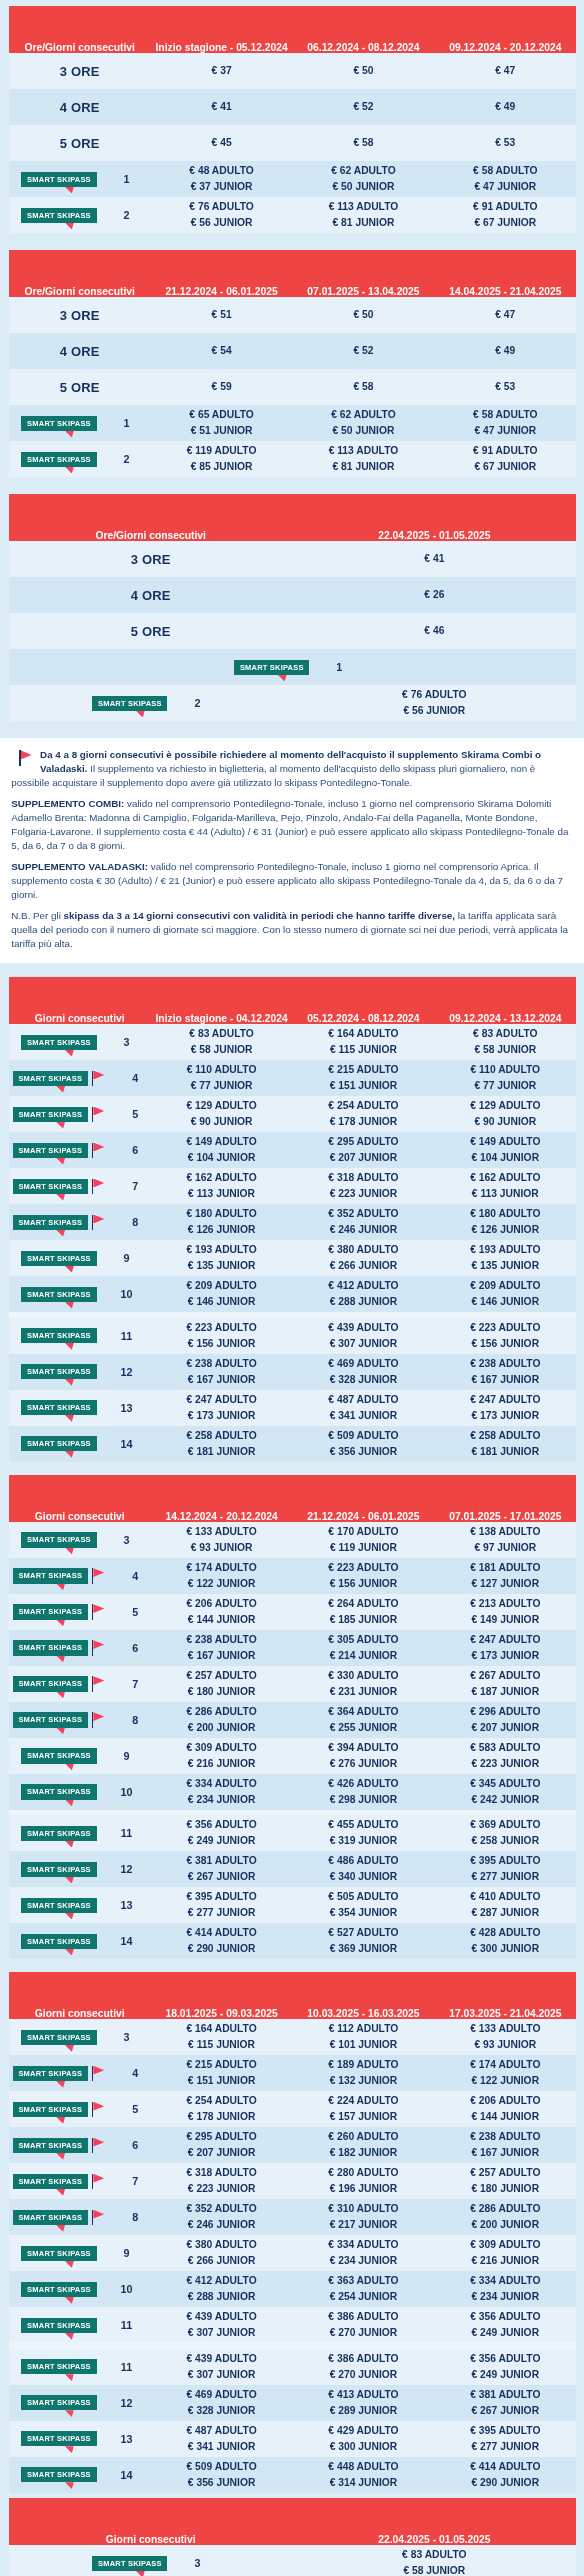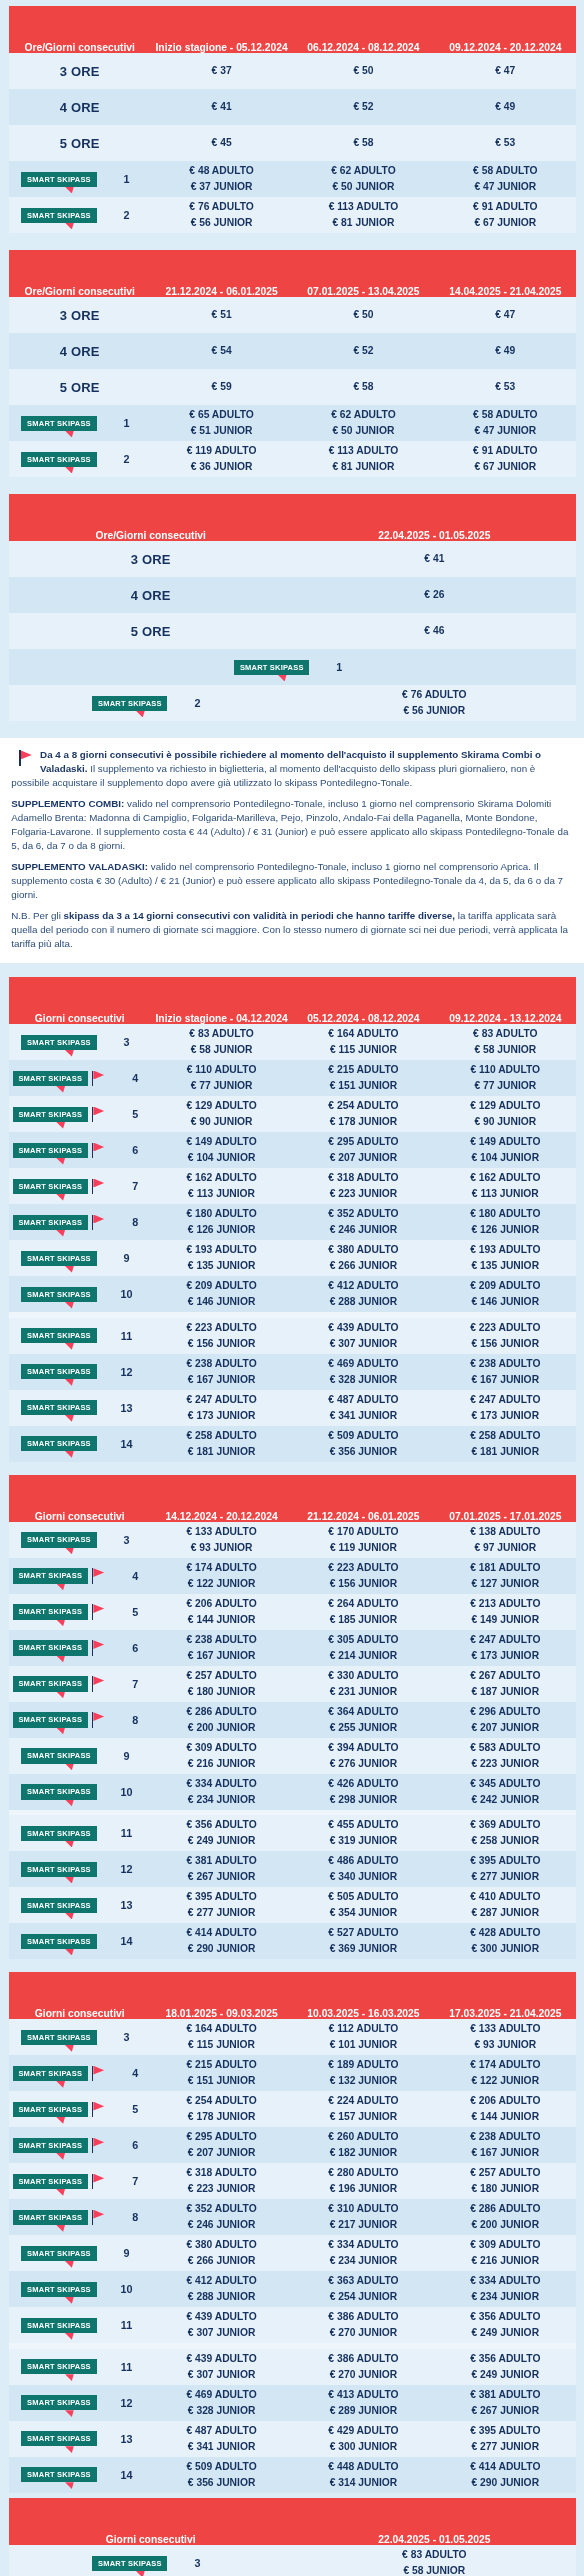--- a/index.html
+++ b/index.html
@@ -193,21 +193,21 @@
               <div class="pline">€ 47 JUNIOR</div>
             </div>
           </div>
           <div class="prow light">
             <div class="prow-label">
               <span class="smart-badge">SMART SKIPASS<span class="tail"></span></span>
               <span class="rownum badge-rownum">2</span>
             </div>
             <div class="pcell">
               <div class="pline">€ 119 ADULTO</div>
-              <div class="pline">€ 36 JUNIOR</div>
+              <div class="pline">€ 85 JUNIOR</div>
             </div>
             <div class="pcell">
               <div class="pline">€ 113 ADULTO</div>
               <div class="pline">€ 81 JUNIOR</div>
             </div>
             <div class="pcell">
               <div class="pline">€ 91 ADULTO</div>
               <div class="pline">€ 67 JUNIOR</div>
             </div>
           </div>

